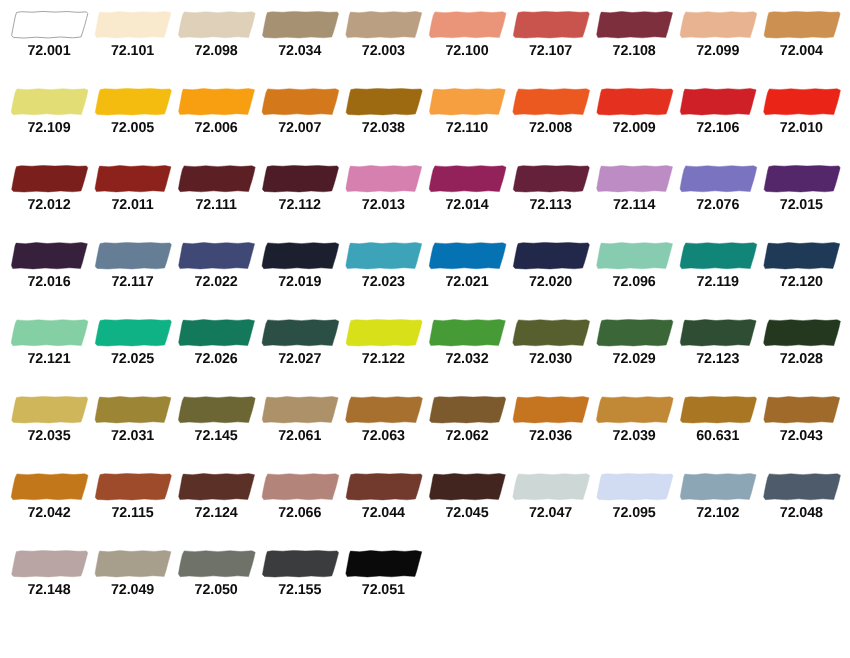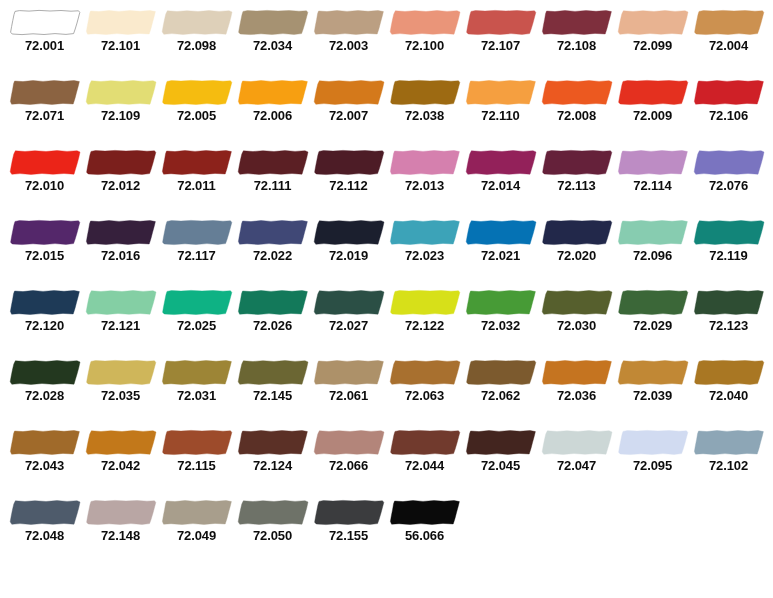--- a/index.html
+++ b/index.html
@@ -141,28 +141,20 @@
         <div class="stroke-wrap">
           <svg viewBox="0 0 72 27" preserveAspectRatio="none">
             <path d="M6.0,2.4 L10.5,1.6 L20,2.1 L30,1.4 L41,2.0 L52,1.5 L62,2.2 L69.5,1.8 L70.8,3.4 L69.6,8.0 L68.0,14.0 L66.2,20.0 L64.6,24.6 L57,25.4 L46,24.6 L35,25.5 L24,24.8 L13,25.6 L3.2,25.0 L1.6,23.2 L2.6,17.6 L3.8,11.4 L5.0,5.6 Z" fill="#cc9150" stroke="#cc9150" stroke-width="0.4"></path>
           </svg>
         </div>
         <div class="swatch-label">72.004</div>
       </div>
       <div class="swatch-cell">
         <div class="stroke-wrap">
           <svg viewBox="0 0 72 27" preserveAspectRatio="none">
-            <path d="M5.6,2.0 L14,2.6 L24,1.5 L34,2.4 L45,1.6 L55,2.3 L65,1.5 L70.4,2.6 L69.2,7.4 L67.6,13.2 L66.0,19.4 L64.2,25.0 L54,24.4 L43,25.4 L32,24.6 L21,25.5 L10,24.7 L2.6,25.2 L1.4,22.4 L2.4,16.6 L3.6,10.4 L4.6,4.6 Z" fill="#8b6341" stroke="#8b6341" stroke-width="0.4"></path>
-          </svg>
-        </div>
-        <div class="swatch-label">72.071</div>
-      </div>
-      <div class="swatch-cell">
-        <div class="stroke-wrap">
-          <svg viewBox="0 0 72 27" preserveAspectRatio="none">
             <path d="M6.4,1.8 L16,2.5 L26,1.7 L37,2.5 L48,1.6 L58,2.4 L68,1.7 L71.0,3.0 L69.8,8.6 L68.2,14.6 L66.4,20.4 L65.0,25.2 L55,24.5 L44,25.3 L33,24.5 L22,25.4 L11,24.6 L2.8,25.3 L1.2,22.8 L2.2,17.0 L3.4,11.0 L4.8,5.0 Z" fill="#e2dd74" stroke="#e2dd74" stroke-width="0.4"></path>
           </svg>
         </div>
         <div class="swatch-label">72.109</div>
       </div>
       <div class="swatch-cell">
         <div class="stroke-wrap">
           <svg viewBox="0 0 72 27" preserveAspectRatio="none">
             <path d="M6.0,2.4 L10.5,1.6 L20,2.1 L30,1.4 L41,2.0 L52,1.5 L62,2.2 L69.5,1.8 L70.8,3.4 L69.6,8.0 L68.0,14.0 L66.2,20.0 L64.6,24.6 L57,25.4 L46,24.6 L35,25.5 L24,24.8 L13,25.6 L3.2,25.0 L1.6,23.2 L2.6,17.6 L3.8,11.4 L5.0,5.6 Z" fill="#f5bc10" stroke="#f5bc10" stroke-width="0.4"></path>
           </svg>
@@ -536,21 +528,21 @@
           </svg>
         </div>
         <div class="swatch-label">72.039</div>
       </div>
       <div class="swatch-cell">
         <div class="stroke-wrap">
           <svg viewBox="0 0 72 27" preserveAspectRatio="none">
             <path d="M6.0,2.4 L10.5,1.6 L20,2.1 L30,1.4 L41,2.0 L52,1.5 L62,2.2 L69.5,1.8 L70.8,3.4 L69.6,8.0 L68.0,14.0 L66.2,20.0 L64.6,24.6 L57,25.4 L46,24.6 L35,25.5 L24,24.8 L13,25.6 L3.2,25.0 L1.6,23.2 L2.6,17.6 L3.8,11.4 L5.0,5.6 Z" fill="#a97723" stroke="#a97723" stroke-width="0.4"></path>
           </svg>
         </div>
-        <div class="swatch-label">72.040</div>
+        <div class="swatch-label">60.631</div>
       </div>
       <div class="swatch-cell">
         <div class="stroke-wrap">
           <svg viewBox="0 0 72 27" preserveAspectRatio="none">
             <path d="M5.6,2.0 L14,2.6 L24,1.5 L34,2.4 L45,1.6 L55,2.3 L65,1.5 L70.4,2.6 L69.2,7.4 L67.6,13.2 L66.0,19.4 L64.2,25.0 L54,24.4 L43,25.4 L32,24.6 L21,25.5 L10,24.7 L2.6,25.2 L1.4,22.4 L2.4,16.6 L3.6,10.4 L4.6,4.6 Z" fill="#a06a2a" stroke="#a06a2a" stroke-width="0.4"></path>
           </svg>
         </div>
         <div class="swatch-label">72.043</div>
       </div>
       <div class="swatch-cell">
@@ -664,16 +656,16 @@
           </svg>
         </div>
         <div class="swatch-label">72.155</div>
       </div>
       <div class="swatch-cell">
         <div class="stroke-wrap">
           <svg viewBox="0 0 72 27" preserveAspectRatio="none">
             <path d="M5.6,2.0 L14,2.6 L24,1.5 L34,2.4 L45,1.6 L55,2.3 L65,1.5 L70.4,2.6 L69.2,7.4 L67.6,13.2 L66.0,19.4 L64.2,25.0 L54,24.4 L43,25.4 L32,24.6 L21,25.5 L10,24.7 L2.6,25.2 L1.4,22.4 L2.4,16.6 L3.6,10.4 L4.6,4.6 Z" fill="#0a0a0a" stroke="#0a0a0a" stroke-width="0.4"></path>
           </svg>
         </div>
-        <div class="swatch-label">56.066</div>
+        <div class="swatch-label">72.051</div>
       </div>
     </div>
 </div>
 
 </body></html>

